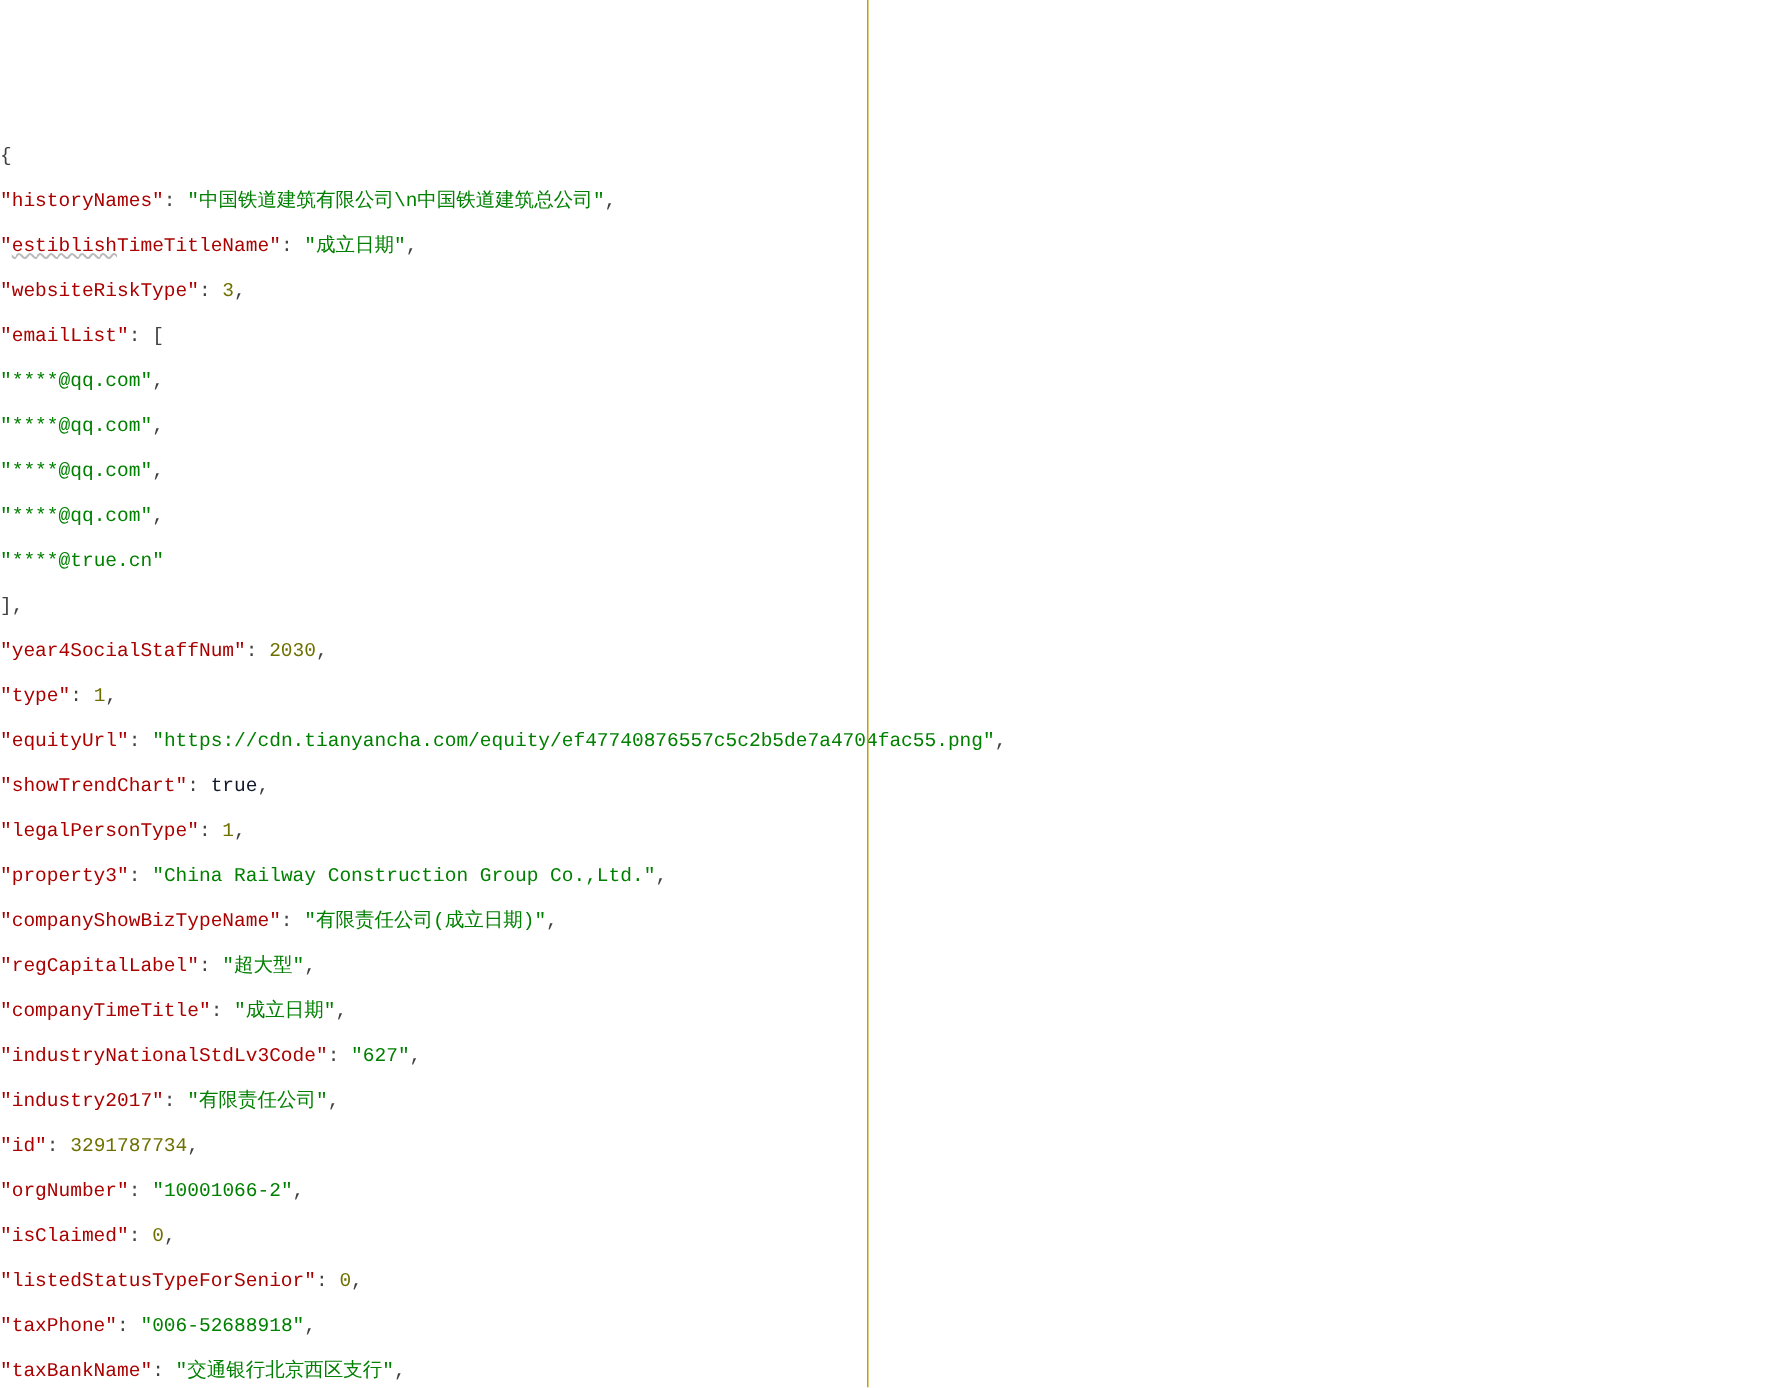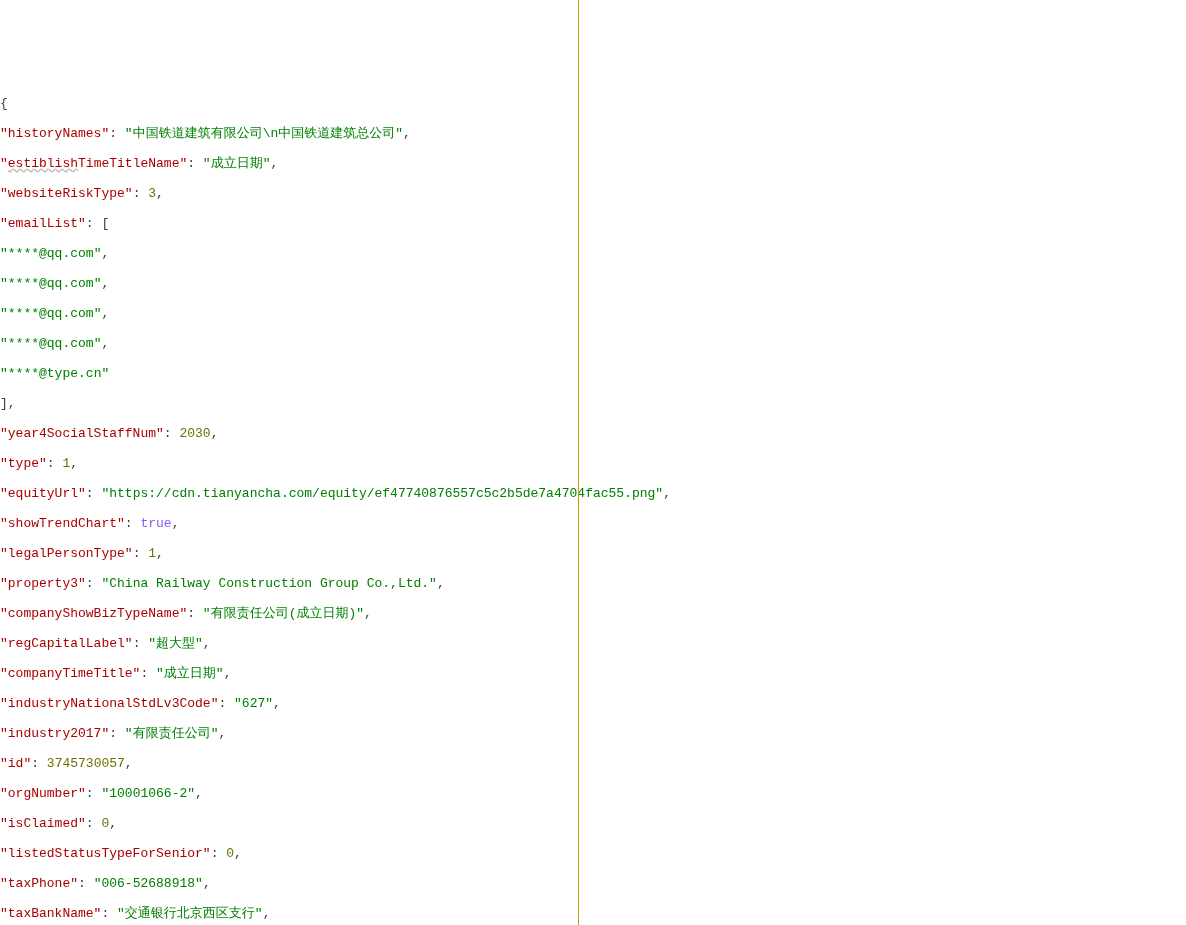--- a/index.html
+++ b/index.html
@@ -21,53 +21,53 @@
     left: 578px;
     width: 1px;
     height: 925px;
     background: #c0a000;
   }
   .line { white-space: nowrap; }
   .d  { color: #404040; } 
   .k  { color: #AA0000 ; font-weight:400; } 
   .s  { color: #008000; } 
   .n  { color: #707000; } 
-  .b  { color: #8b5cf6; } 
+  .b  { color: #0f172a; } 
   .u  { text-decoration-line: underline; text-decoration-style: wavy; text-decoration-color:#bbb;text-align:center; }
 </style>
 </head>
 <body>
 
 
 
 <div class="divider"></div>
 
 <div class="line"><span class="d">{</span></div>
 <div class="line">    <span class="k">"historyNames"</span><span class="d">: </span><span class="s">"<span>中国铁道建筑有限公司\n中国铁道建筑总公司</span>"</span><span class="d">,</span></div>
 <div class="line">    <span class="k">"<span class="u">estiblish</span>TimeTitleName"</span><span class="d">: </span><span class="s">"<span>成立日期</span>"</span><span class="d">,</span></div>
 <div class="line">    <span class="k">"websiteRiskType"</span><span class="d">: </span><span class="n">3</span><span class="d">,</span></div>
 <div class="line">    <span class="k">"emailList"</span><span class="d">: [</span></div>
 <div class="line">        <span class="s">"<span>****@qq.com</span>"</span><span class="d">,</span></div>
 <div class="line">        <span class="s">"<span>****@qq.com</span>"</span><span class="d">,</span></div>
 <div class="line">        <span class="s">"<span>****@qq.com</span>"</span><span class="d">,</span></div>
 <div class="line">        <span class="s">"<span>****@qq.com</span>"</span><span class="d">,</span></div>
-<div class="line">        <span class="s">"<span>****@type.cn</span>"</span></div>
+<div class="line">        <span class="s">"<span>****@true.cn</span>"</span></div>
 <div class="line">    <span class="d">],</span></div>
 <div class="line">    <span class="k">"year4SocialStaffNum"</span><span class="d">: </span><span class="n">2030</span><span class="d">,</span></div>
 <div class="line">    <span class="k">"type"</span><span class="d">: </span><span class="n">1</span><span class="d">,</span></div>
 <div class="line">    <span class="k">"equityUrl"</span><span class="d">: </span><span class="s">"<span>https://cdn.tianyancha.com/equity/ef47740876557c5c2b5de7a4704fac55.png</span>"</span><span class="d">,</span></div>
 <div class="line">    <span class="k">"showTrendChart"</span><span class="d">: </span><span class="b">true</span><span class="d">,</span></div>
 <div class="line">    <span class="k">"legalPersonType"</span><span class="d">: </span><span class="n">1</span><span class="d">,</span></div>
 <div class="line">    <span class="k">"property3"</span><span class="d">: </span><span class="s">"<span>China Railway Construction Group Co.,Ltd.</span>"</span><span class="d">,</span></div>
 <div class="line">    <span class="k">"companyShowBizTypeName"</span><span class="d">: </span><span class="s">"<span>有限责任公司(成立日期)</span>"</span><span class="d">,</span></div>
 <div class="line">    <span class="k">"regCapitalLabel"</span><span class="d">: </span><span class="s">"<span>超大型</span>"</span><span class="d">,</span></div>
 <div class="line">    <span class="k">"companyTimeTitle"</span><span class="d">: </span><span class="s">"<span>成立日期</span>"</span><span class="d">,</span></div>
 <div class="line">    <span class="k">"industryNationalStdLv3Code"</span><span class="d">: </span><span class="s">"<span>627</span>"</span><span class="d">,</span></div>
 <div class="line">    <span class="k">"industry2017"</span><span class="d">: </span><span class="s">"<span>有限责任公司</span>"</span><span class="d">,</span></div>
-<div class="line">    <span class="k">"id"</span><span class="d">: </span><span class="n">3745730057</span><span class="d">,</span></div>
+<div class="line">    <span class="k">"id"</span><span class="d">: </span><span class="n">3291787734</span><span class="d">,</span></div>
 <div class="line">    <span class="k">"orgNumber"</span><span class="d">: </span><span class="s">"<span>10001066-2</span>"</span><span class="d">,</span></div>
 <div class="line">    <span class="k">"isClaimed"</span><span class="d">: </span><span class="n">0</span><span class="d">,</span></div>
 <div class="line">    <span class="k">"listedStatusTypeForSenior"</span><span class="d">: </span><span class="n">0</span><span class="d">,</span></div>
 <div class="line">    <span class="k">"taxPhone"</span><span class="d">: </span><span class="s">"<span>006-52688918</span>"</span><span class="d">,</span></div>
 <div class="line">    <span class="k">"taxBankName"</span><span class="d">: </span><span class="s">"<span>交通银行北京西区支行</span>"</span><span class="d">,</span></div>
 
 
 
 
 

